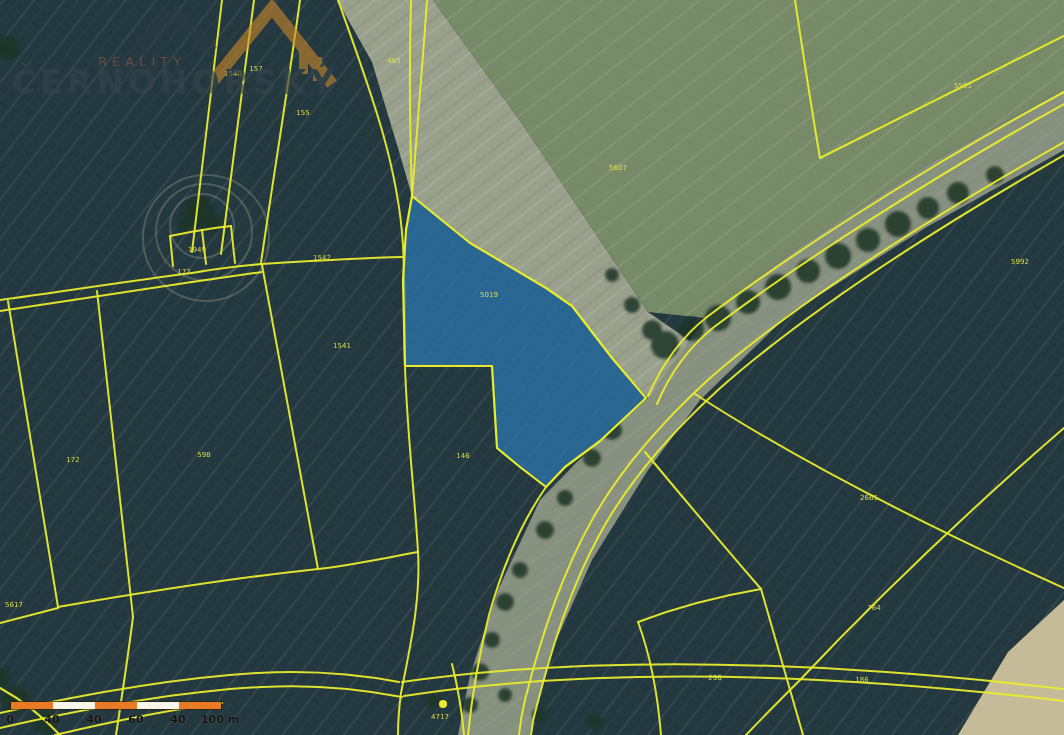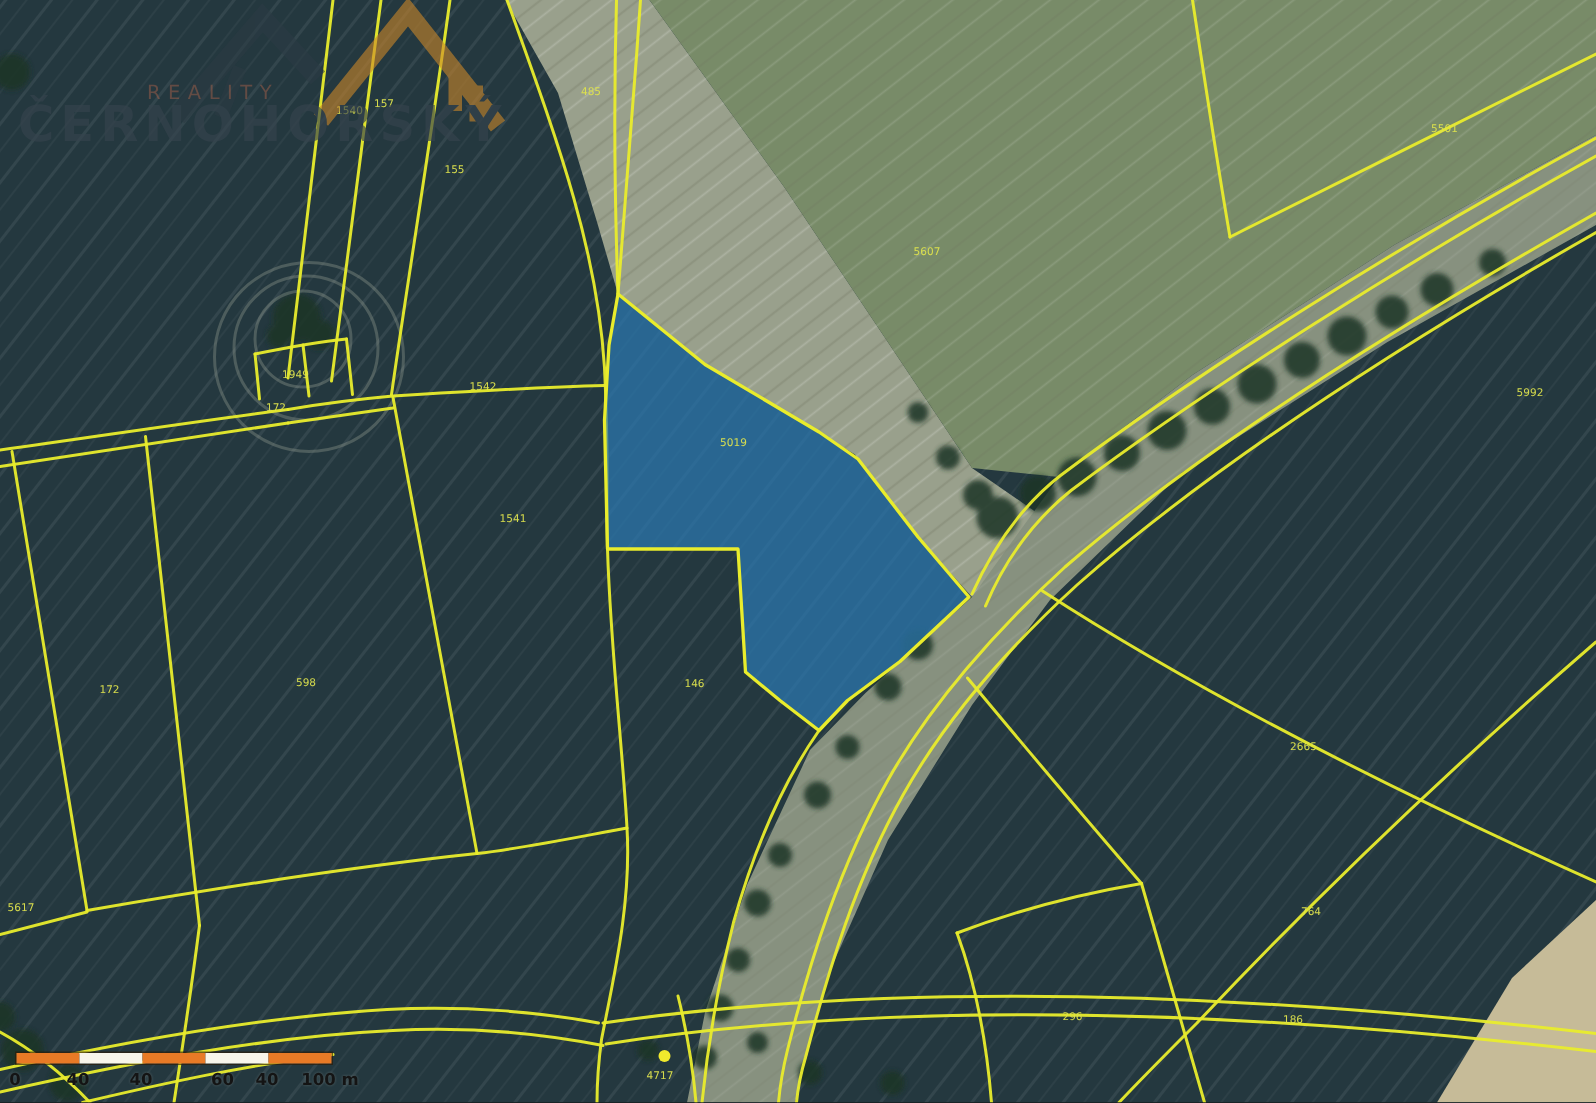--- a/index.html
+++ b/index.html
@@ -192,19 +192,19 @@
         <div class="seg" style="background: rgb(232, 122, 38);"></div>
         <div class="seg" style="background: rgb(248, 245, 234);"></div>
         <div class="seg" style="background: rgb(232, 122, 38);"></div>
         <div class="seg" style="background: rgb(248, 245, 234);"></div>
         <div class="seg" style="background: rgb(232, 122, 38);"></div>
       </div>
     <div class="ticks">
         <span class="tick" style="left: -20px;">0</span>
         <span class="tick" style="left: 22px;">40</span>
         <span class="tick" style="left: 64px;">40</span>
-        <span class="tick" style="left: 106px; text-align: right;">60</span>
+        <span class="tick" style="left: 106px;">60</span>
         <span class="tick" style="left: 148px;">40</span>
         <span class="tick" style="left: 190px;">100 m</span>
       </div>
   </div>
 
 </div>
 
 </body></html>

